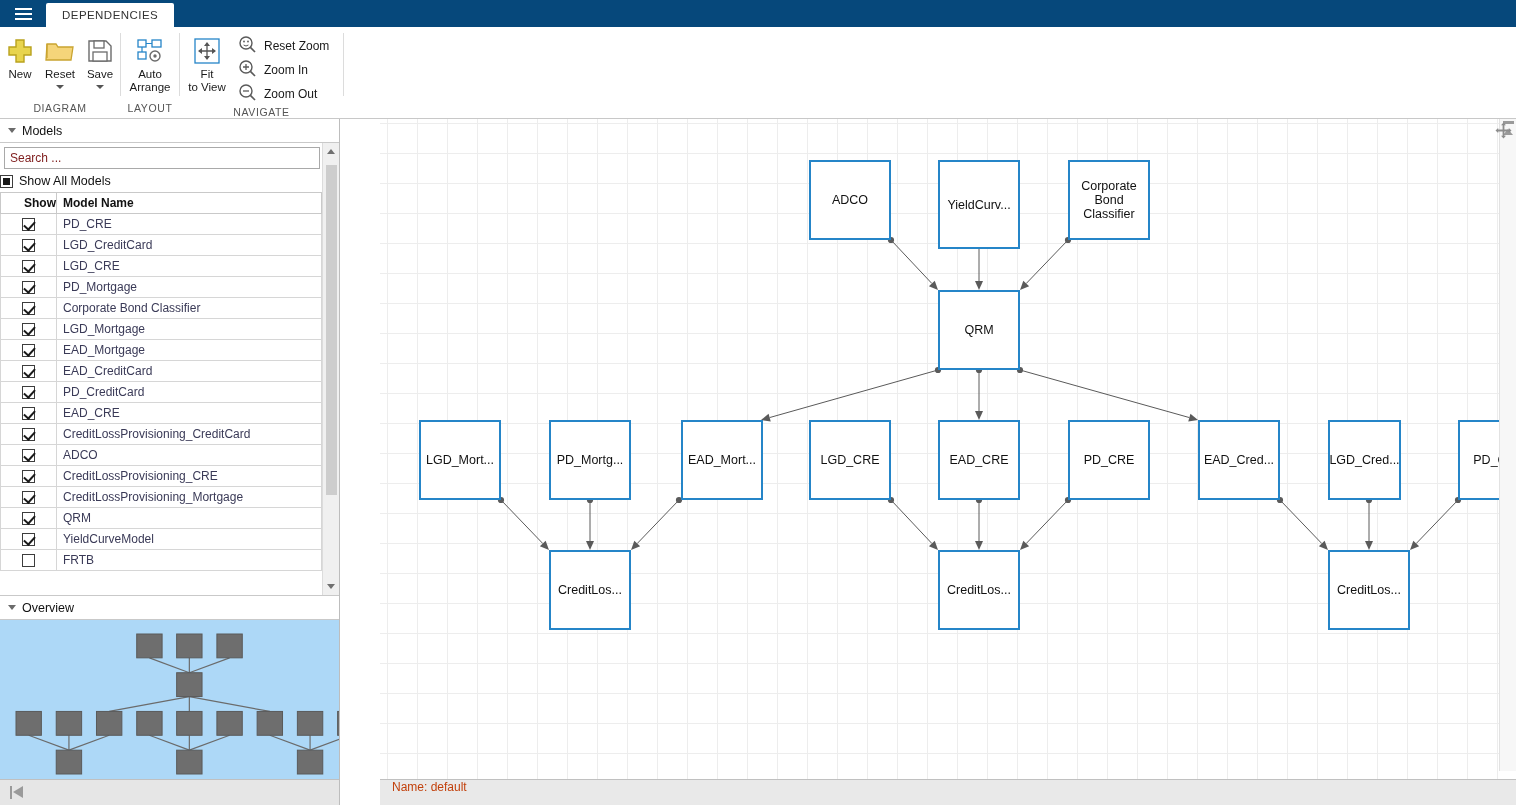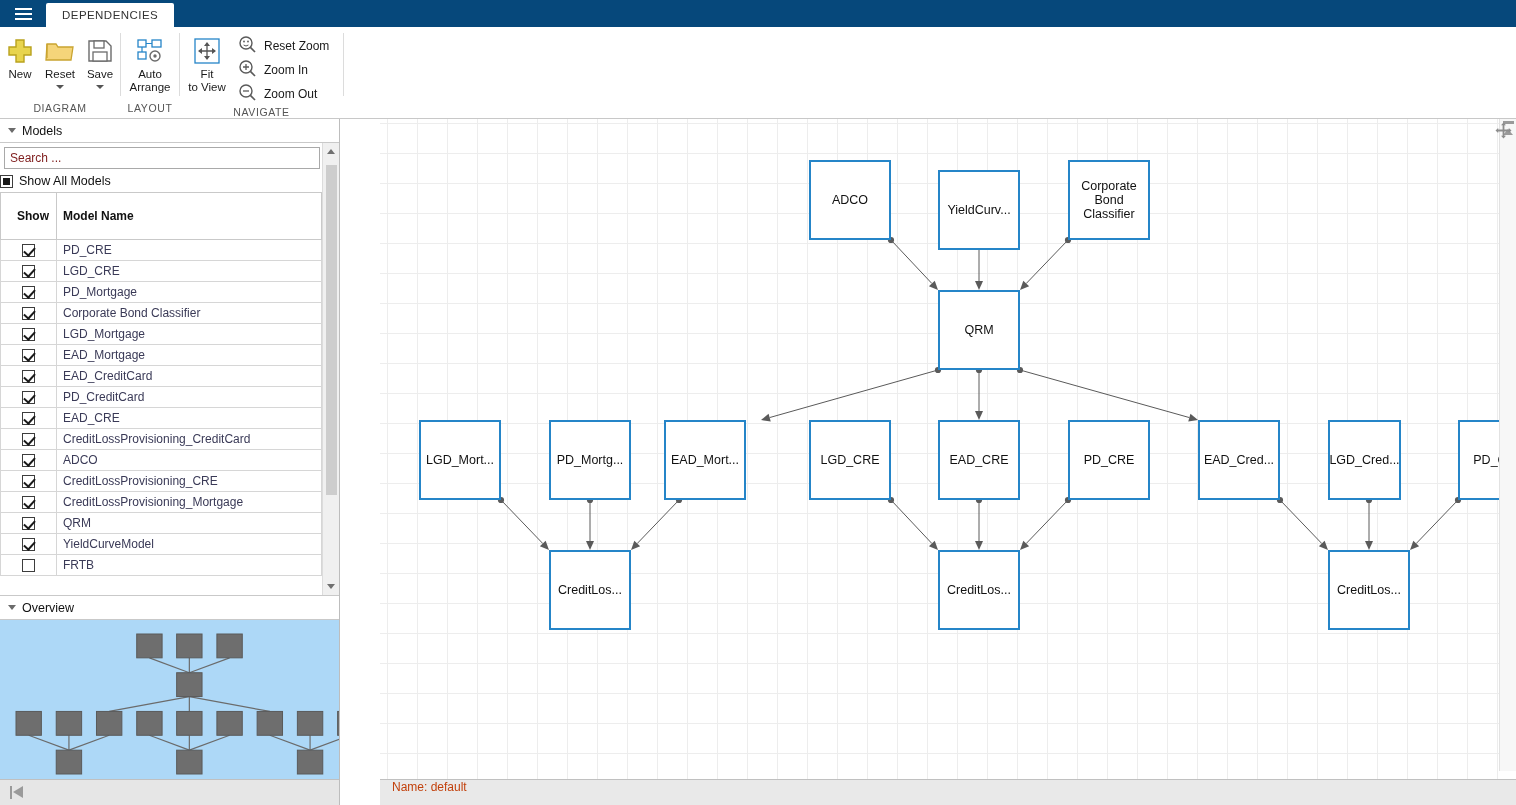--- a/index.html
+++ b/index.html
@@ -87,21 +87,21 @@
   .cb-partial {
     width:13px;height:13px;border:1px solid #3d3d3d;background:#fff;position:relative;
   }
   .cb-partial::after{content:"";position:absolute;left:2px;top:2px;right:2px;bottom:2px;background:#1a1a1a;}
 
   table.models { width:100%; border-collapse:collapse; table-layout:fixed; }
   table.models th {
     font-size:12px; font-weight:bold; color:#111; text-align:left;
     border:1px solid #c9c9c9; height:21px; padding:0 6px; background:#fff;
   }
-  table.models th.c-show { width:56px; text-align:left; padding:16px; }
+  table.models th.c-show { width:56px; text-align:right; padding:0; }
   table.models td {
     border:1px solid #d6d6d6; height:21px; padding:0 6px;
     font-size:12px; color:#3a3a57; white-space:nowrap; overflow:hidden;
   }
   table.models td.c-show { width:56px; text-align:center; padding:0; }
   .cb { display:inline-block; width:13px;height:13px;border:1px solid #3d3d3d;background:#fff;position:relative;vertical-align:middle; }
   .cb.on::after{
     content:""; position:absolute; left:3px; top:0px; width:5px; height:9px;
     border:solid #1a1a1a; border-width:0 2px 2px 0; transform:rotate(42deg);
   }
@@ -339,20 +339,24 @@
           <thead>
             <tr>
               <th class="c-show">Show</th>
               <th>Model Name</th>
             </tr>
           </thead>
           <tbody id="models-tbody">
               <tr>
                 <td class="c-show"><span class="cb on"></span></td>
                 <td>PD_CRE</td>
+              </tr>
+              <tr>
+                <td class="c-show"><span class="cb on"></span></td>
+                <td>LGD_CreditCard</td>
               </tr>
               <tr>
                 <td class="c-show"><span class="cb on"></span></td>
                 <td>LGD_CRE</td>
               </tr>
               <tr>
                 <td class="c-show"><span class="cb on"></span></td>
                 <td>PD_Mortgage</td>
               </tr>
               <tr>
@@ -522,36 +526,36 @@
         <circle cx="989" cy="381" r="3.1" fill="#5a5a5a"></circle>
         <polygon points="989,431 985,422 993,422" fill="#5a5a5a"></polygon>
         <line x1="1078" y1="381" x2="1036.2327864537074" y2="424.50751411072144" stroke="#5a5a5a" stroke-width="1"></line>
         <circle cx="1078" cy="381" r="3.1" fill="#5a5a5a"></circle>
         <polygon points="1030,431 1033.3472371695837,421.7373867979626 1039.118335737831,427.2776414234803" fill="#5a5a5a"></polygon>
       </svg>
     <div id="nodes-layer">
         <div class="node" style="left: 429px; top: 41px; width: 82px; height: 80px;">
           <span>ADCO</span>
         </div>
-        <div class="node" style="left: 558px; top: 51px; width: 82px; height: 80px;">
+        <div class="node" style="left: 558px; top: 41px; width: 82px; height: 89px;">
           <span>YieldCurv...</span>
         </div>
         <div class="node" style="left: 688px; top: 41px; width: 82px; height: 80px;">
           <span>Corporate Bond Classifier</span>
         </div>
         <div class="node" style="left: 558px; top: 171px; width: 82px; height: 80px;">
           <span>QRM</span>
         </div>
         <div class="node" style="left: 39px; top: 301px; width: 82px; height: 80px;">
           <span>LGD_Mort...</span>
         </div>
         <div class="node" style="left: 169px; top: 301px; width: 82px; height: 80px;">
           <span>PD_Mortg...</span>
         </div>
-        <div class="node" style="left: 284px; top: 301px; width: 82px; height: 80px;">
+        <div class="node" style="left: 301px; top: 301px; width: 82px; height: 80px;">
           <span>EAD_Mort...</span>
         </div>
         <div class="node" style="left: 429px; top: 301px; width: 82px; height: 80px;">
           <span>LGD_CRE</span>
         </div>
         <div class="node" style="left: 558px; top: 301px; width: 82px; height: 80px;">
           <span>EAD_CRE</span>
         </div>
         <div class="node" style="left: 688px; top: 301px; width: 82px; height: 80px;">
           <span>PD_CRE</span>

